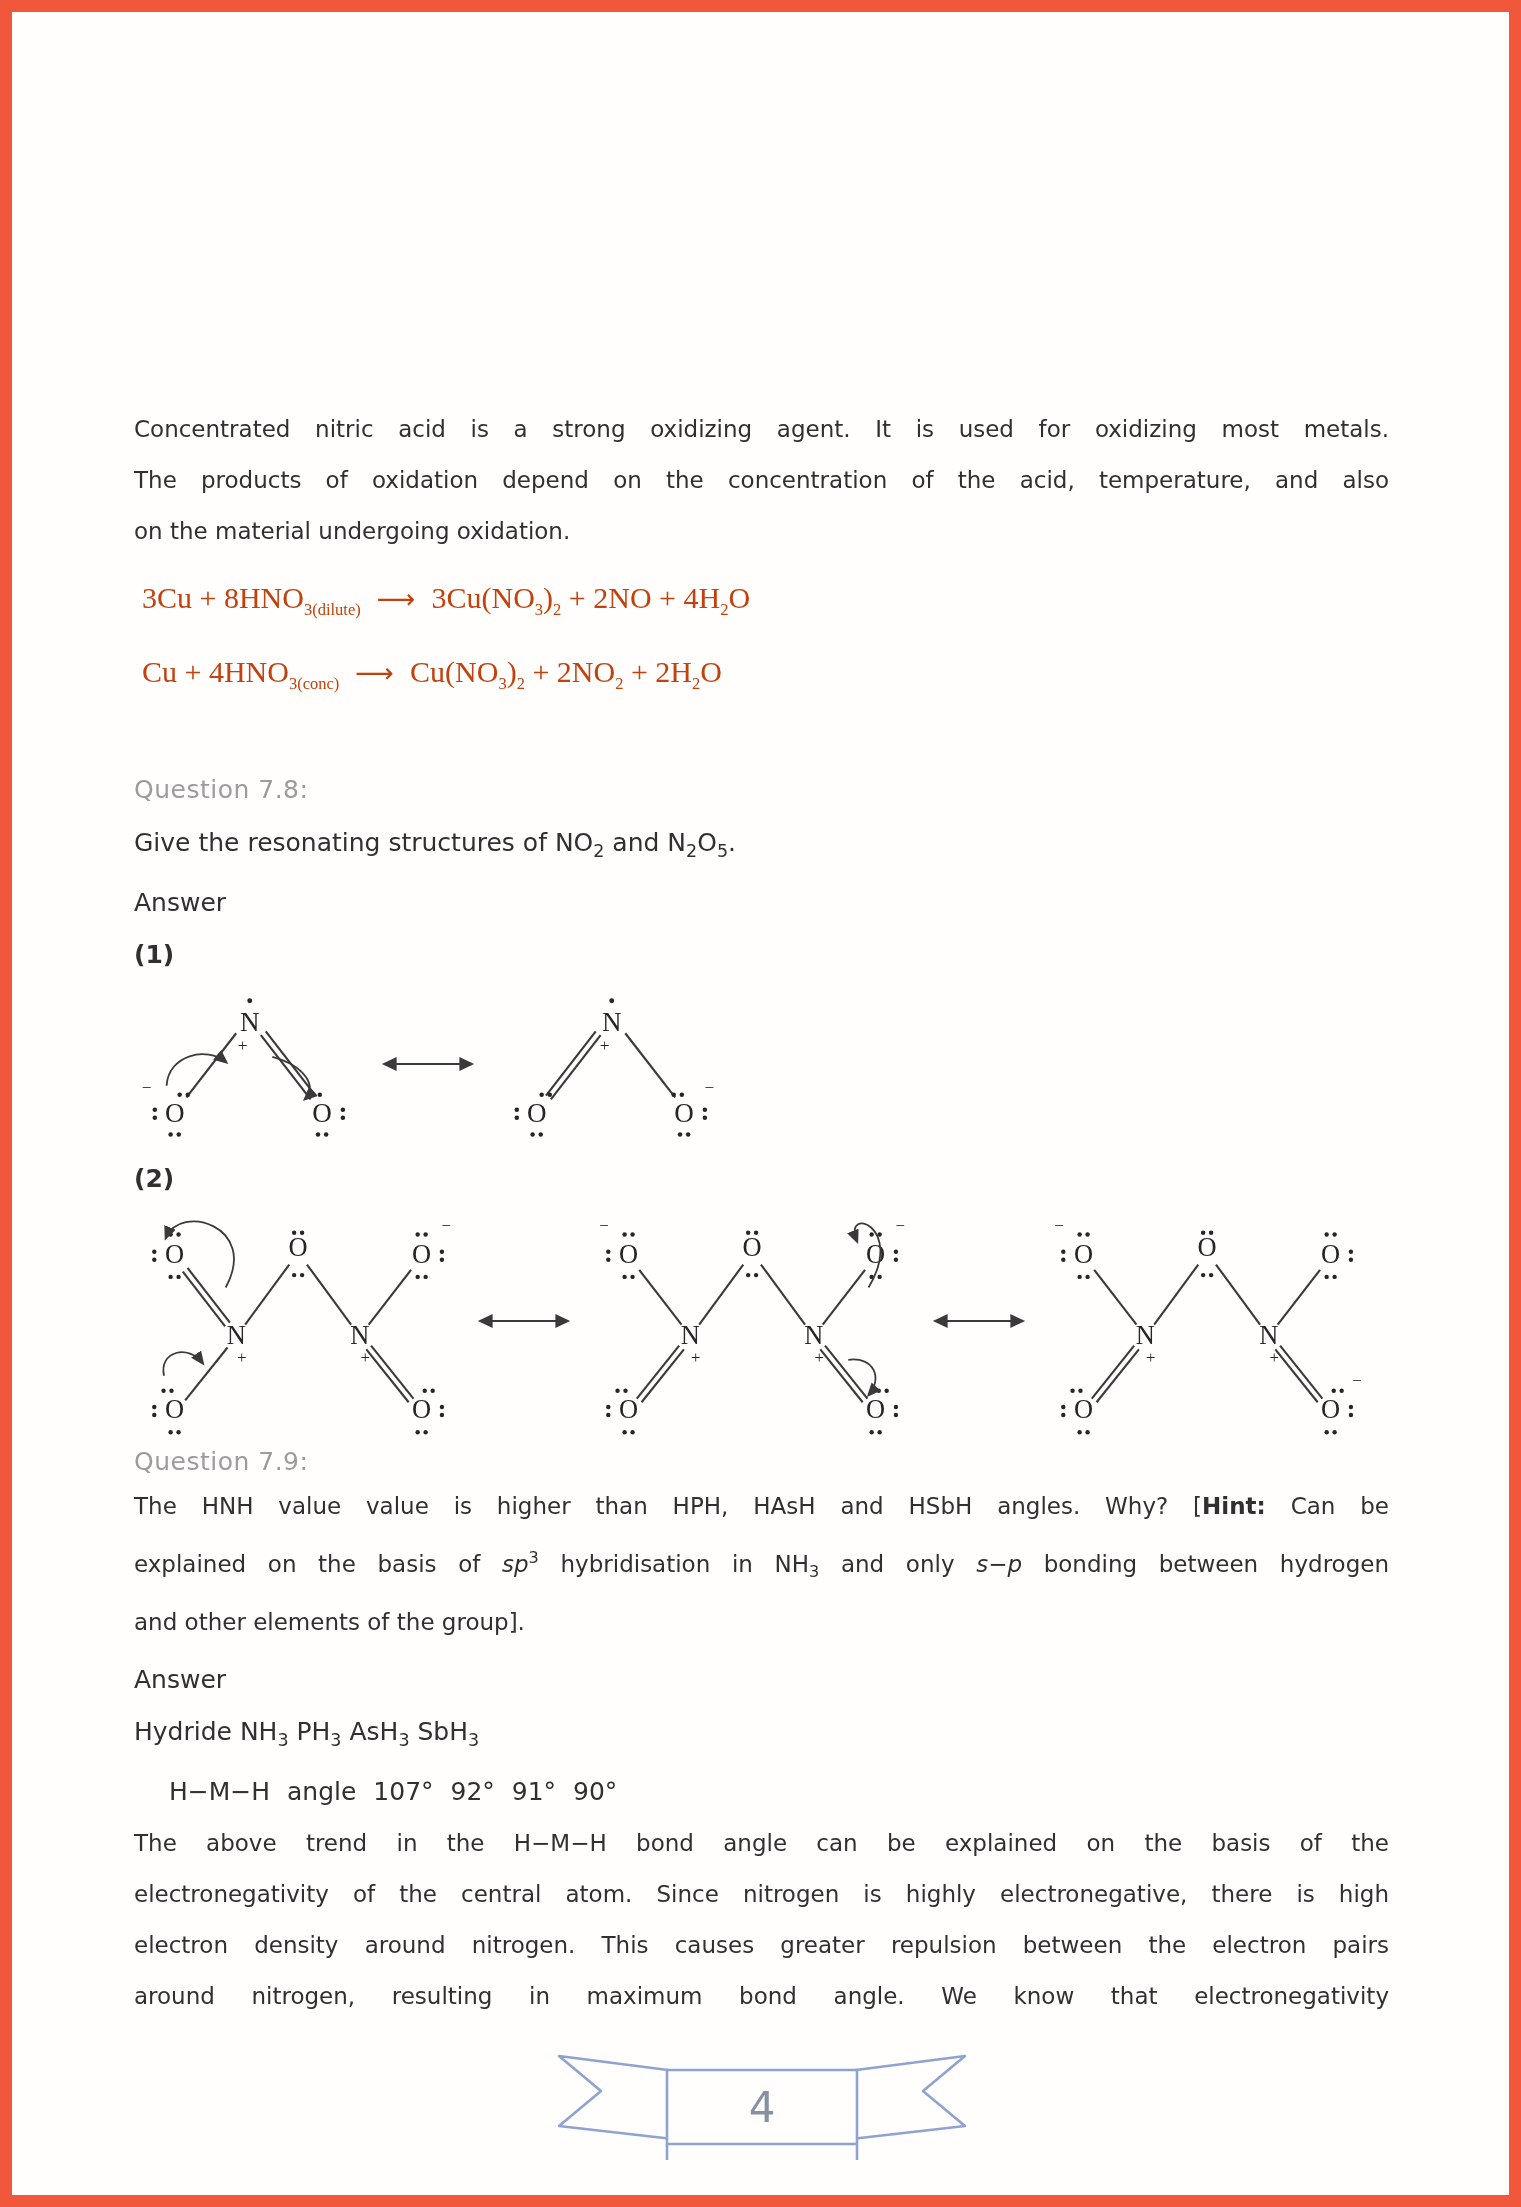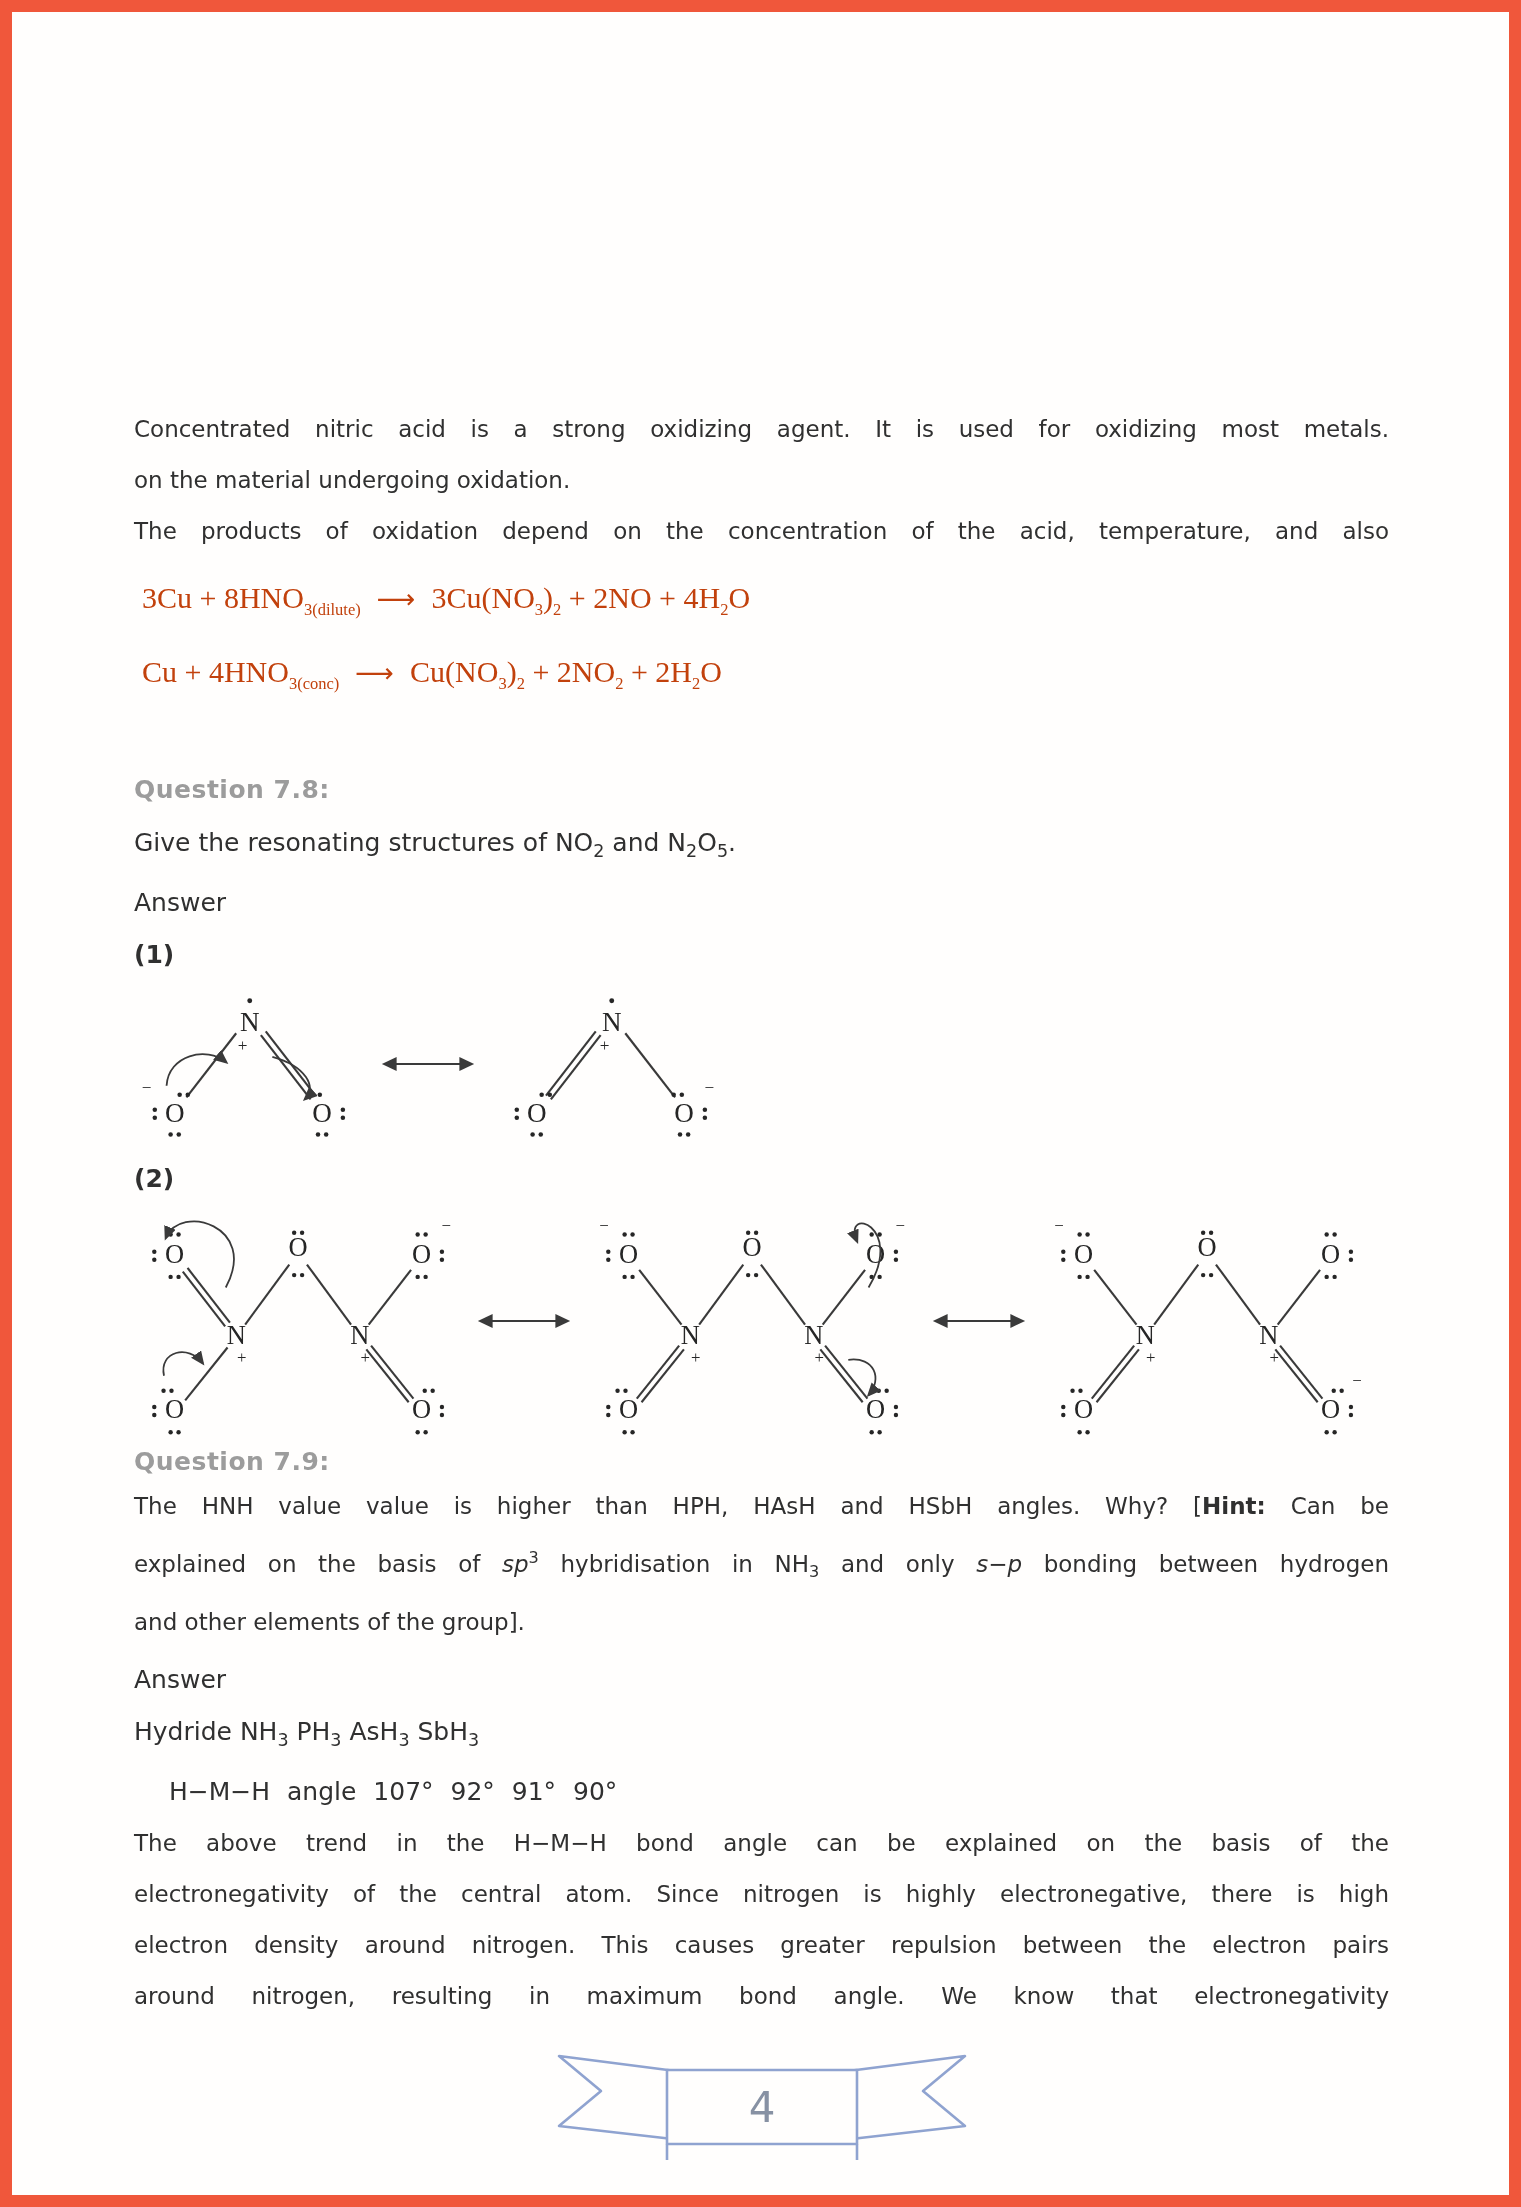--- a/index.html
+++ b/index.html
@@ -25,21 +25,21 @@
     margin:10px 0 0 8px;
     font-family:"Liberation Serif",serif;
     font-size:30px;color:#c2410c;
   }
   .eq{line-height:62px;}
   .eq sub{font-size:0.55em;}
   .eq .eq-arrow{font-family:"DejaVu Sans",sans-serif;padding:0 16px;font-size:0.9em;}
 
   .qhead{
     margin:60px 0 0 0;
-    font-size:25px;font-weight:bold;color:#9c9c9c;
+    font-size:25px;font-weight:normal;color:#9c9c9c;
     line-height:30px;letter-spacing:0.5px;
   }
   .qblock{margin-top:12px;}
   .qline{font-size:25px;line-height:52px;}
   .bold{font-weight:bold;}
   .wide{word-spacing:9px;margin-left:35px;}
 
   .diagram-row{display:flex;align-items:center;gap:20px;margin-top:-2px;}
   #n2o5-row{gap:16px;margin-top:-4px;}
   #no2-row svg.structure{height:170px;flex:none;}
@@ -63,22 +63,22 @@
   .ribbon text{fill:#8791a3;font-size:42px;font-family:"DejaVu Sans",sans-serif;text-anchor:middle;}
 </style>
 </head>
 <body>
 
 <div class="page">
   <div class="content">
 
     <div class="para">
         <div class="tline just">Concentrated nitric acid is a strong oxidizing agent. It is used for oxidizing most metals.</div>
+        <div class="tline just">The products of oxidation depend on the concentration of the acid, temperature, and also</div>
         <div class="tline">on the material undergoing oxidation.</div>
-        <div class="tline just">The products of oxidation depend on the concentration of the acid, temperature, and also</div>
       </div>
 
     <div class="equations">
       <div class="eq"><span>3Cu + 8HNO</span><sub>3(dilute)</sub><span class="eq-arrow">⟶</span><span>3Cu(NO</span><sub>3</sub><span>)</span><sub>2</sub><span> + 2NO + 4H</span><sub>2</sub><span>O</span></div>
       <div class="eq"><span>Cu + 4HNO</span><sub>3(conc)</sub><span class="eq-arrow">⟶</span><span>Cu(NO</span><sub>3</sub><span>)</span><sub>2</sub><span> + 2NO</span><sub>2</sub><span> + 2H</span><sub>2</sub><span>O</span></div>
     </div>
 
     <div class="qhead">Question 7.8:</div>
 
     <div class="qblock">

